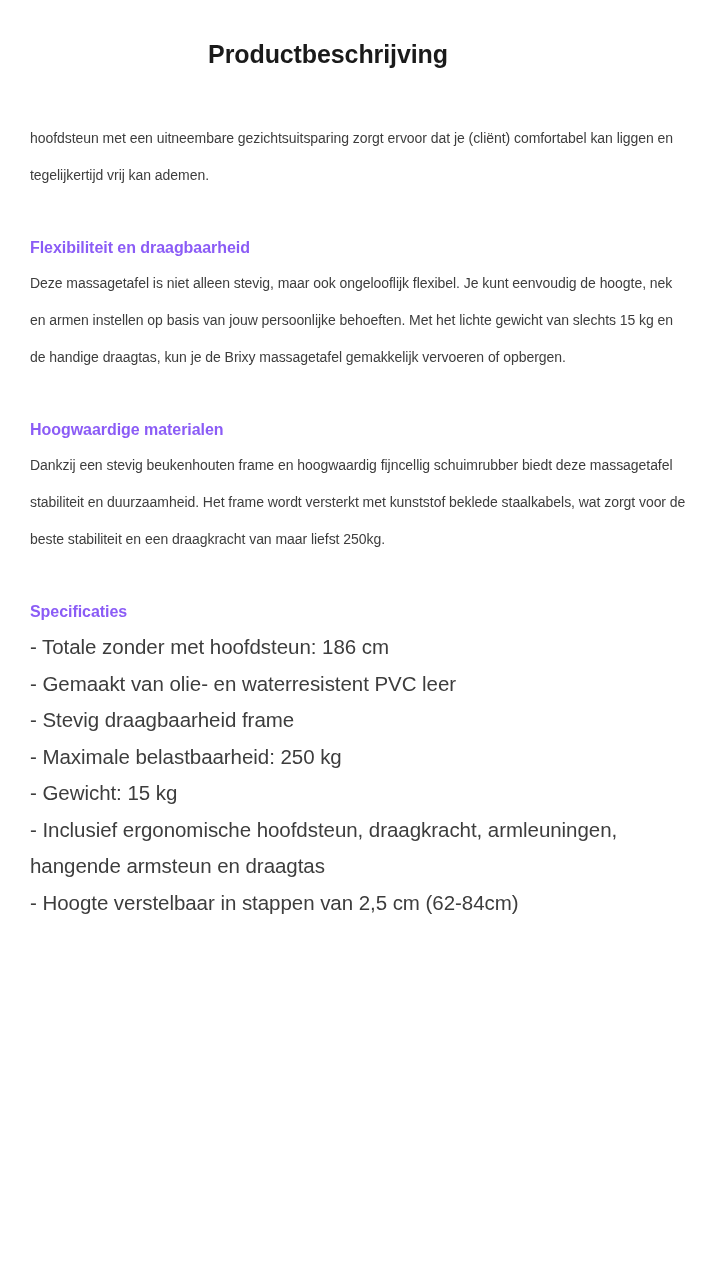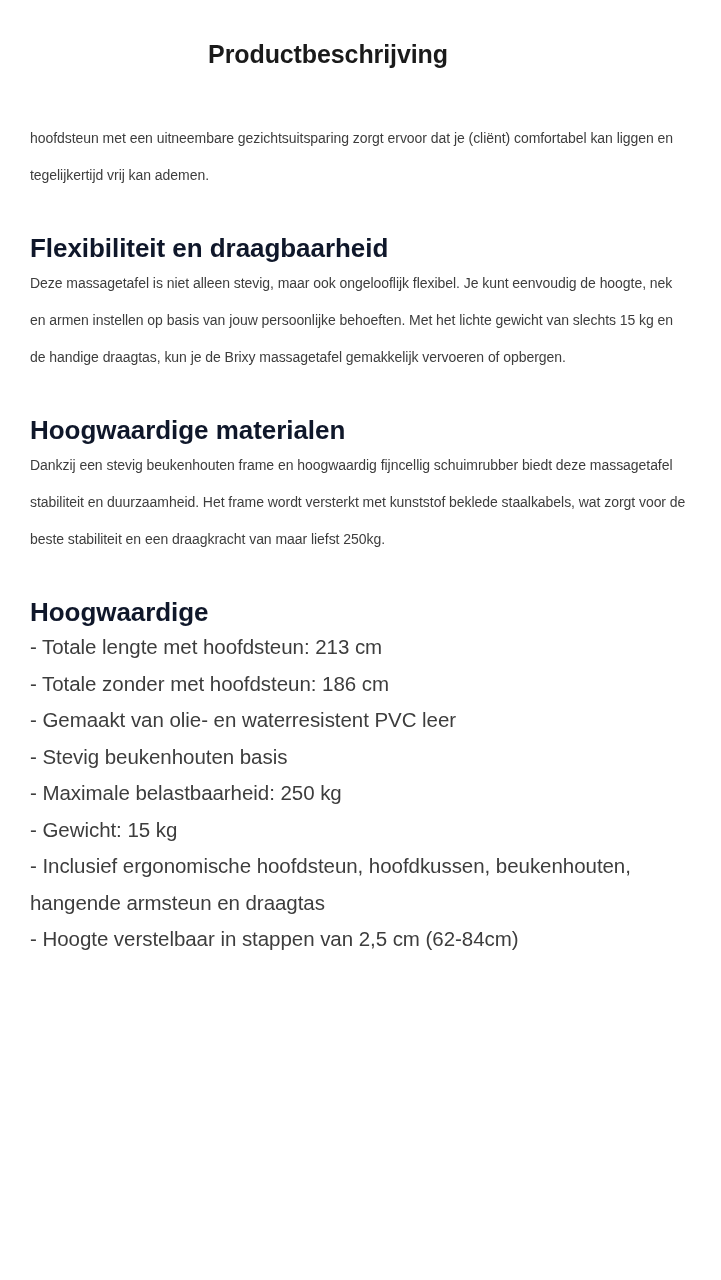--- a/index.html
+++ b/index.html
@@ -60,24 +60,24 @@
     margin: 0;
     letter-spacing: -0.05px;
     white-space: pre-line;
   }
 
   .section {
     margin-top: 38px;
   }
 
   .section-heading {
-    font-size: 26px;
+    font-size: 16px;
     line-height: 32px;
     font-weight: bold;
-    color: #0f172a;
+    color: #8b5cf6;
     margin: 0 0 1px 0;
     letter-spacing: -0.05px;
   }
 
   
   .spec-list {
     list-style: none;
     margin: 0;
     padding: 0;
   }
@@ -107,27 +107,26 @@
       <h2 class="section-heading">Flexibiliteit en draagbaarheid</h2>
       <p class="body-text">Deze massagetafel is niet alleen stevig, maar ook ongelooflijk flexibel. Je kunt eenvoudig de hoogte, nek en armen instellen op basis van jouw persoonlijke behoeften. Met het lichte gewicht van slechts 15 kg en de handige draagtas, kun je de Brixy massagetafel gemakkelijk vervoeren of opbergen.</p>
     </div>
 
     <div class="block section">
       <h2 class="section-heading">Hoogwaardige materialen</h2>
       <p class="body-text">Dankzij een stevig beukenhouten frame en hoogwaardig fijncellig schuimrubber biedt deze massagetafel stabiliteit en duurzaamheid. Het frame wordt versterkt met kunststof beklede staalkabels, wat zorgt voor de beste stabiliteit en een draagkracht van maar liefst 250kg.</p>
     </div>
 
     <div class="block section">
-      <h2 class="section-heading">Hoogwaardige</h2>
+      <h2 class="section-heading">Specificaties</h2>
       <ul class="spec-list">
-        <li class="spec-item">- Totale lengte met hoofdsteun: 213 cm</li>
         <li class="spec-item">- Totale zonder met hoofdsteun: 186 cm</li>
         <li class="spec-item">- Gemaakt van olie- en waterresistent PVC leer</li>
-        <li class="spec-item">- Stevig beukenhouten basis</li>
+        <li class="spec-item">- Stevig draagbaarheid frame</li>
         <li class="spec-item">- Maximale belastbaarheid: 250 kg</li>
         <li class="spec-item">- Gewicht: 15 kg</li>
-        <li class="spec-item">- Inclusief ergonomische hoofdsteun, hoofdkussen, beukenhouten, hangende armsteun en draagtas</li>
+        <li class="spec-item">- Inclusief ergonomische hoofdsteun, draagkracht, armleuningen, hangende armsteun en draagtas</li>
         <li class="spec-item">- Hoogte verstelbaar in stappen van 2,5 cm (62-84cm)</li>
       </ul>
     </div>
 
   </div>
 </div>
 
 </body></html>

